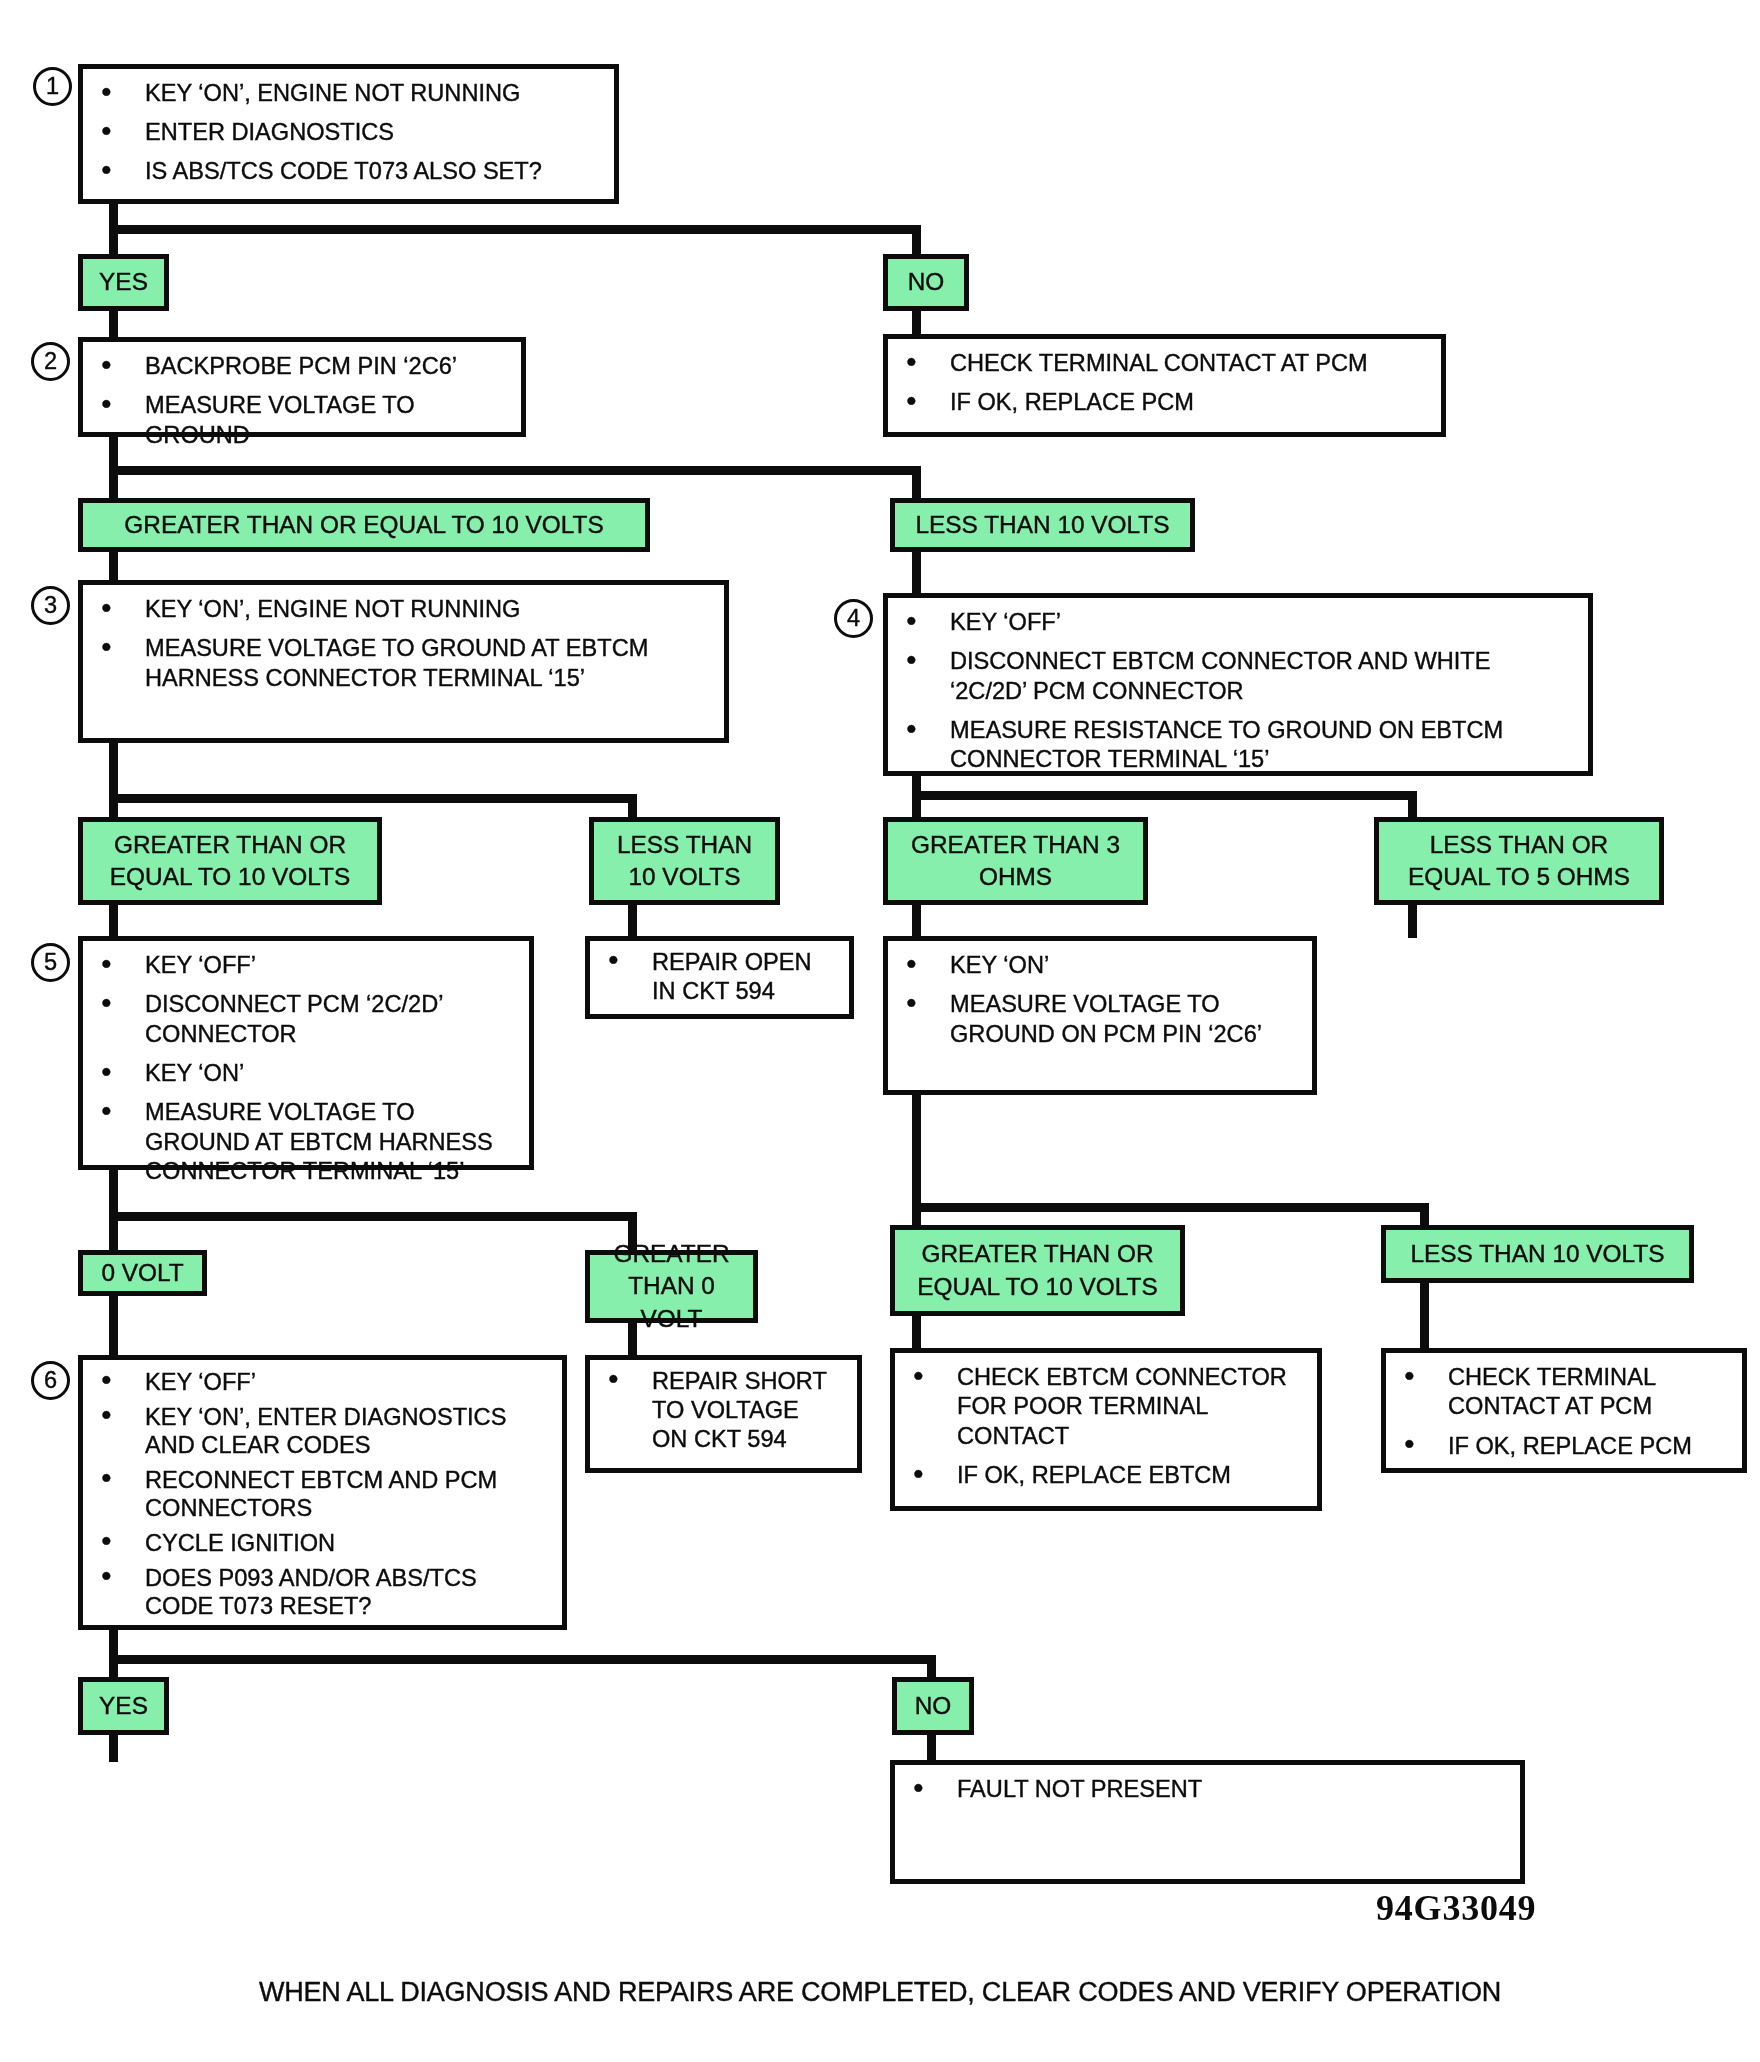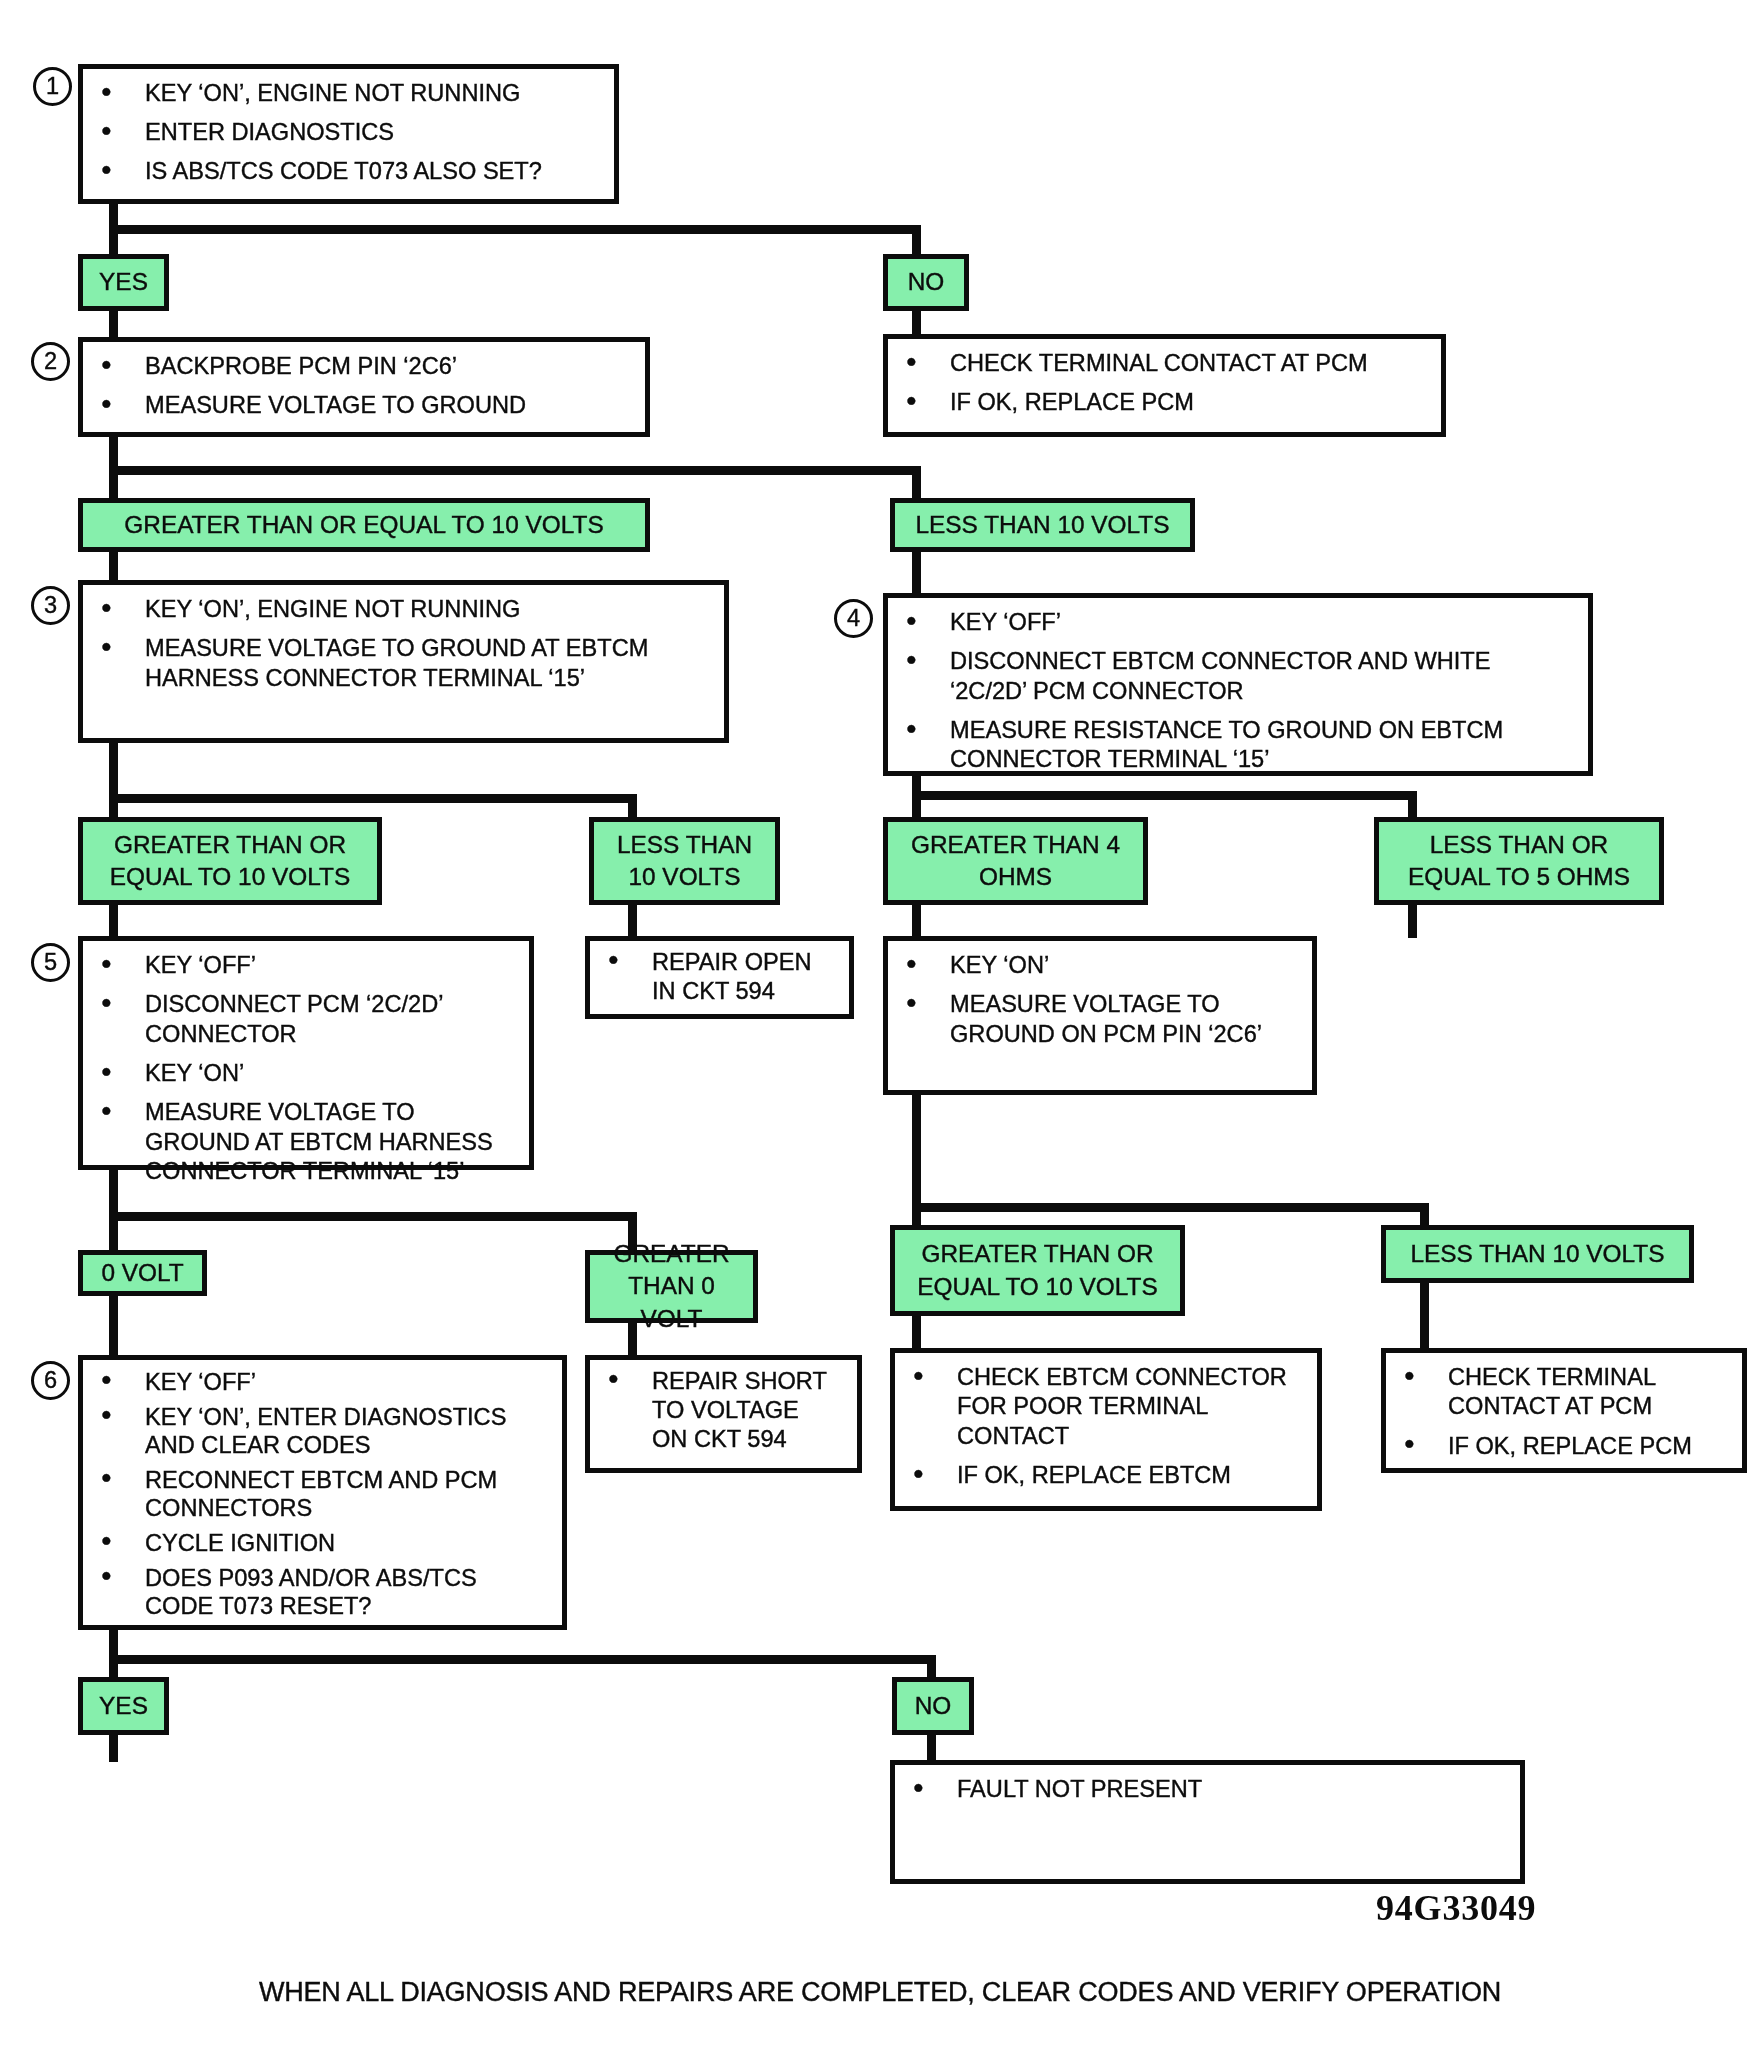--- a/index.html
+++ b/index.html
@@ -109,21 +109,21 @@
     <ul class="bullets">
       <li>KEY ‘ON’, ENGINE NOT RUNNING</li>
       <li>ENTER DIAGNOSTICS</li>
       <li>IS ABS/TCS CODE T073 ALSO SET?</li>
     </ul>
   </div>
 
   <div class="lbl" style="left:78px;top:254px;width:91px;height:57px">YES</div>
   <div class="lbl" style="left:883px;top:254px;width:86px;height:57px">NO</div>
 
-  <div class="node" style="left:78px;top:337px;width:572px;height:100px">
+  <div class="node" style="left:78px;top:337px;width:448px;height:100px">
     <ul class="bullets">
       <li>BACKPROBE PCM PIN ‘2C6’</li>
       <li>MEASURE VOLTAGE TO GROUND</li>
     </ul>
   </div>
 
   <div class="node" style="left:883px;top:334px;width:563px;height:103px">
     <ul class="bullets">
       <li>CHECK TERMINAL CONTACT AT PCM</li>
       <li>IF OK, REPLACE PCM</li>
@@ -143,21 +143,21 @@
   <div class="node" style="left:883px;top:593px;width:710px;height:183px">
     <ul class="bullets">
       <li>KEY ‘OFF’</li>
       <li>DISCONNECT EBTCM CONNECTOR AND WHITE ‘2C/2D’ PCM CONNECTOR</li>
       <li>MEASURE RESISTANCE TO GROUND ON EBTCM CONNECTOR TERMINAL ‘15’</li>
     </ul>
   </div>
 
   <div class="lbl" style="left:78px;top:817px;width:304px;height:88px">GREATER THAN OR EQUAL TO 10 VOLTS</div>
   <div class="lbl" style="left:589px;top:817px;width:191px;height:88px">LESS THAN 10 VOLTS</div>
-  <div class="lbl" style="left:883px;top:817px;width:265px;height:88px">GREATER THAN 4 OHMS</div>
+  <div class="lbl" style="left:883px;top:817px;width:265px;height:88px">GREATER THAN 3 OHMS</div>
   <div class="lbl" style="left:1374px;top:817px;width:290px;height:88px">LESS THAN OR EQUAL TO 5 OHMS</div>
 
   <div class="node" style="left:78px;top:936px;width:456px;height:234px">
     <ul class="bullets">
       <li>KEY ‘OFF’</li>
       <li>DISCONNECT PCM ‘2C/2D’ CONNECTOR</li>
       <li>KEY ‘ON’</li>
       <li>MEASURE VOLTAGE TO GROUND AT EBTCM HARNESS CONNECTOR TERMINAL ‘15’</li>
     </ul>
   </div>

